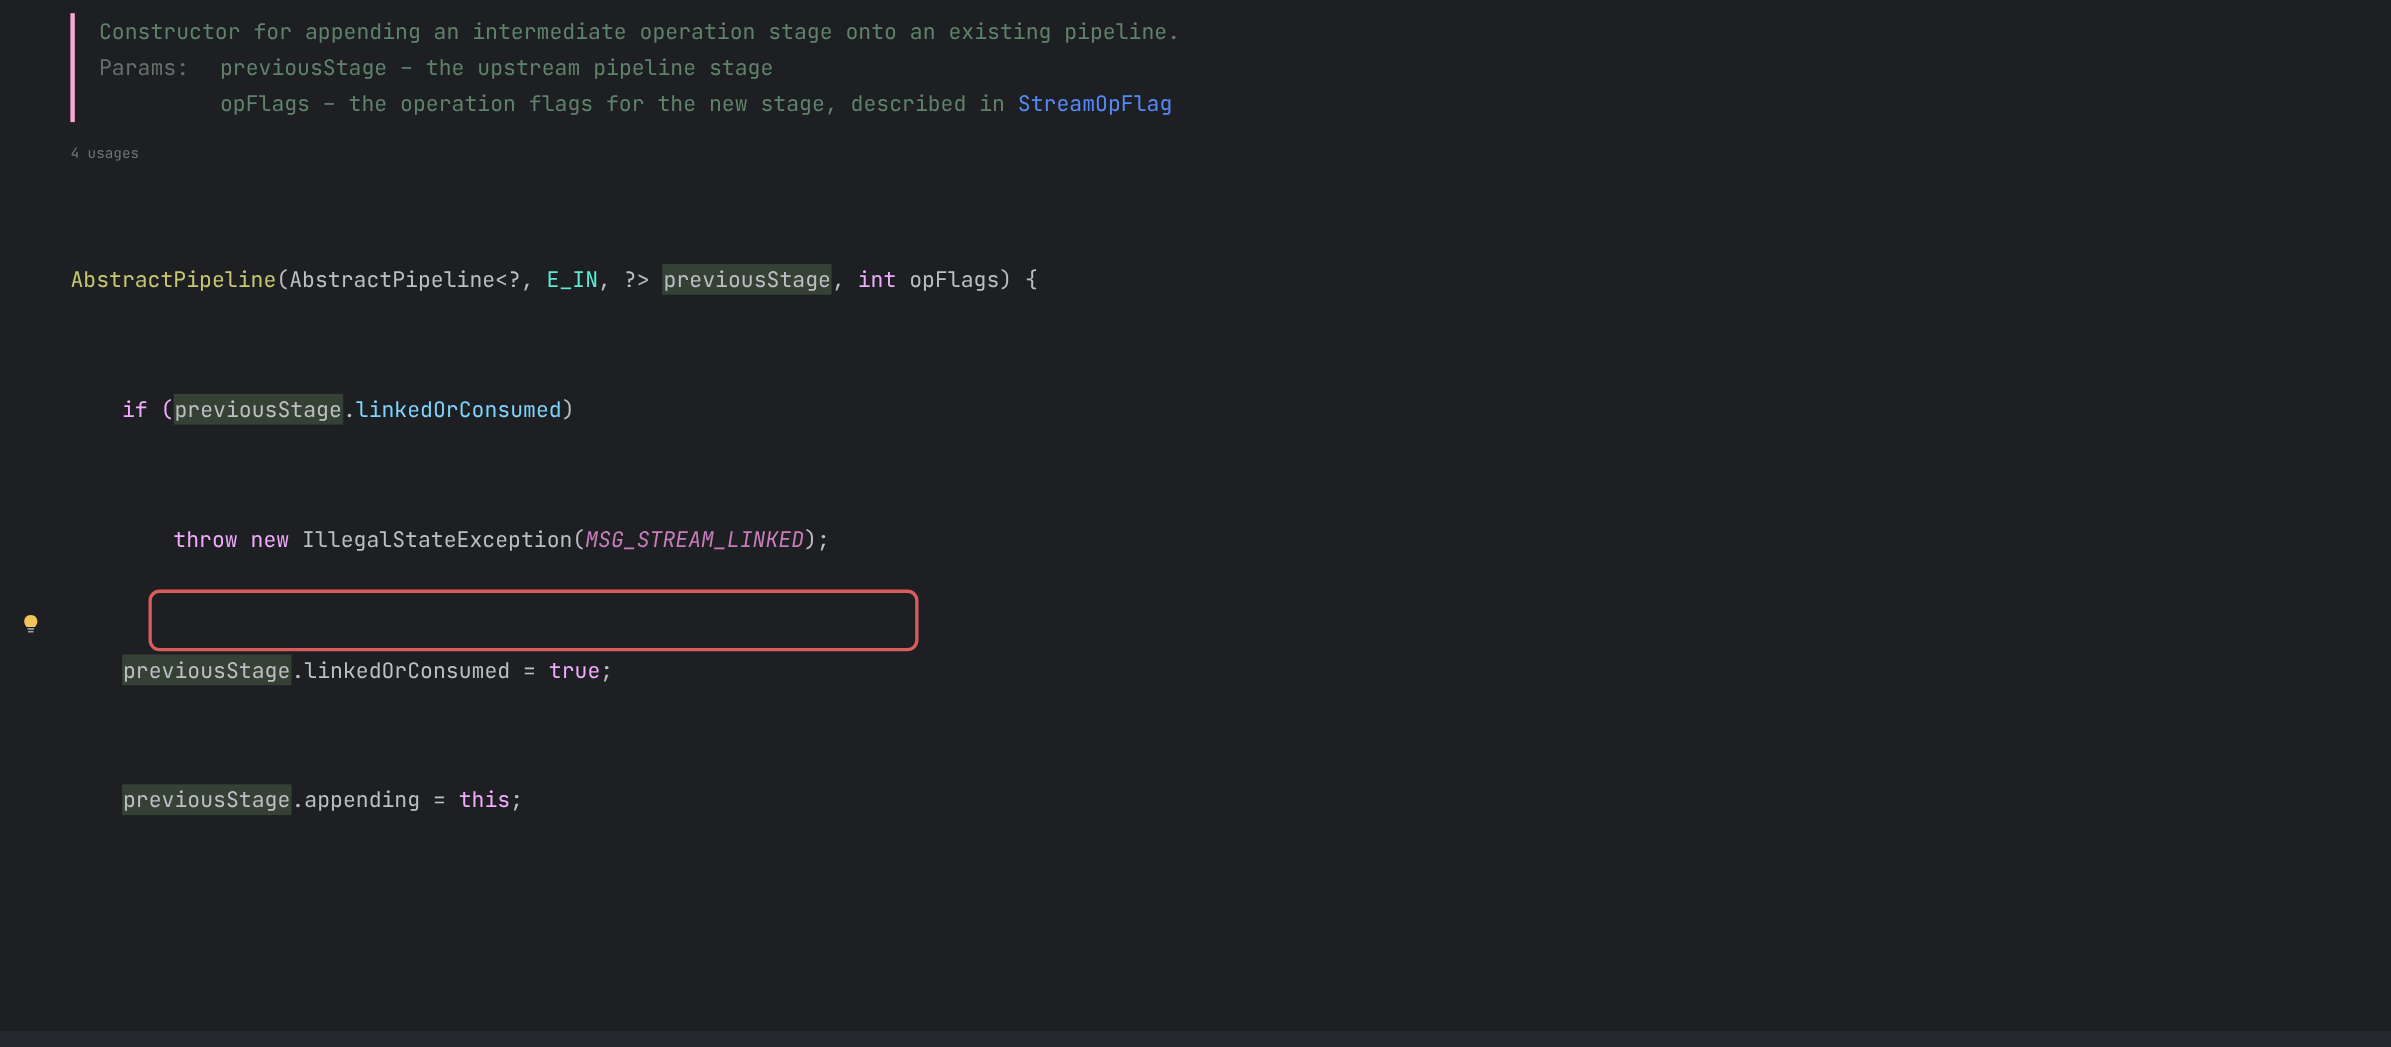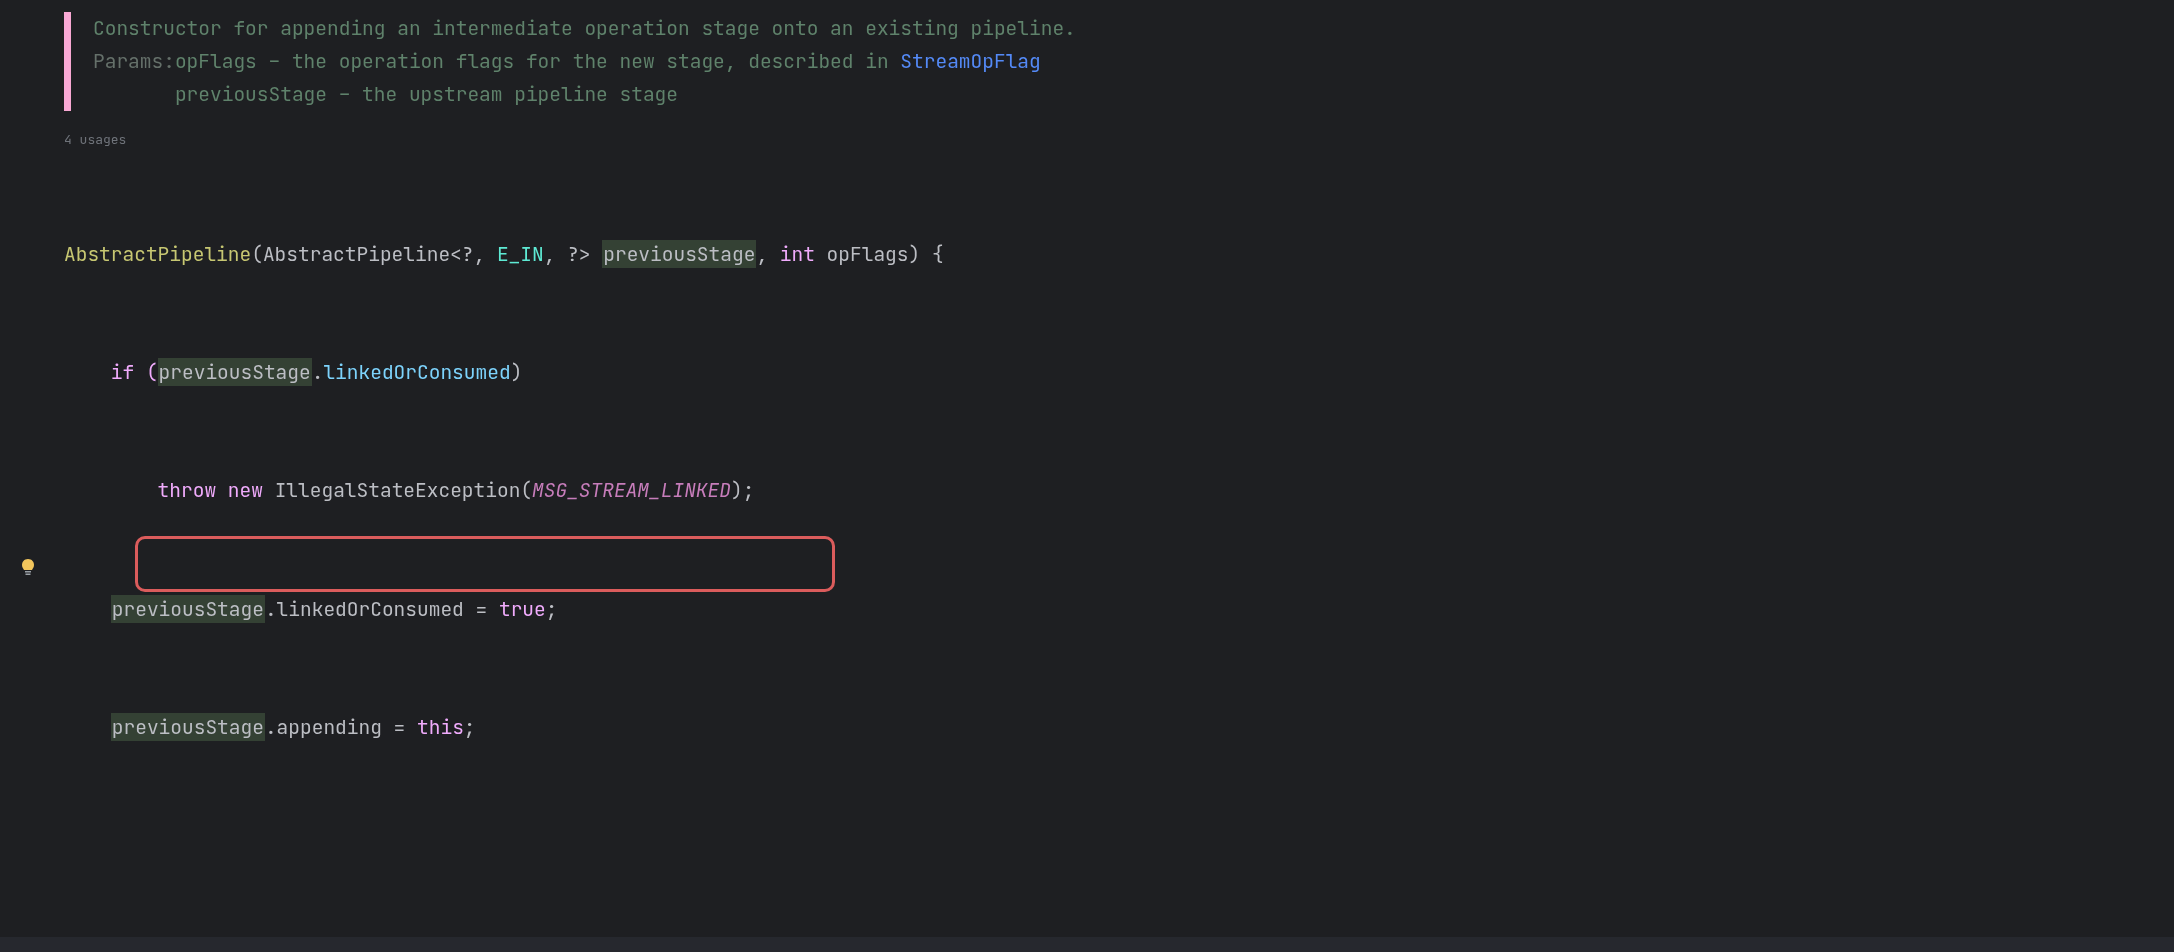--- a/index.html
+++ b/index.html
@@ -29,21 +29,21 @@
     height: 20px;
   }
   .editor {
     position: absolute;
     left: 60px;
     top: 0;
     right: 0;
     padding-top: 12px;
   }
   .doc-block {
-    border-left: 7px solid #f9a8d4;
+    border-left: 4px solid #f9a8d4;
     padding-left: 22px;
     margin-bottom: 18px;
     margin-left: 4px;
   }
   .doc-green { color: #5f826b; }
   .doc-label { color: #65706a; }
   .doc-link { color: #548af7; }
   .usages {
     color: #6f737a;
     font-size: 13px;
@@ -105,28 +105,28 @@
       <rect x="7" y="14" width="6" height="1.5" fill="#9aa0a6"></rect>
       <rect x="7.5" y="16.5" width="5" height="1.5" fill="#9aa0a6"></rect>
     </svg>
   </div>
 </div>
 
 <div class="editor">
 
   <div class="doc-block">
     <div class="doc-green">Constructor for appending an intermediate operation stage onto an existing pipeline.</div>
-    <div style="display:flex;gap:0;align-items:flex-start;">
+    <div style="display:flex;gap:28px;align-items:flex-start;">
       <div class="doc-label">Params:</div>
       <div>
         <div class="doc-green">
-          <span>opFlags</span><span> – the operation flags for the new stage, described in </span><span class="doc-link">StreamOpFlag</span>
+          <span>previousStage</span><span> – the upstream pipeline stage</span>
         </div>
         <div class="doc-green">
-          <span>previousStage</span><span> – the upstream pipeline stage</span>
+          <span>opFlags</span><span> – the operation flags for the new stage, described in </span><span class="doc-link">StreamOpFlag</span>
         </div>
       </div>
     </div>
   </div>
 
   <div class="usages">4 usages</div>
 
   <div class="code">
     <div class="line"><span class="tok-method">AbstractPipeline</span><span class="tok-punct">(</span><span class="tok-type">AbstractPipeline</span><span class="tok-punct">&lt;</span><span class="tok-punct">?</span><span class="tok-punct">, </span><span class="tok-generic">E_IN</span><span class="tok-punct">, </span><span class="tok-punct">?</span><span class="tok-punct">&gt; </span><span class="param-bg tok-param-def">previousStage</span><span class="tok-punct">, </span><span class="tok-keyword">int</span><span> </span><span class="tok-param-def">opFlags</span><span class="tok-punct">) {</span></div>
     <div class="line"><span class="tok-keyword">    if (</span><span class="param-bg tok-plain">previousStage</span><span class="tok-punct">.</span><span class="tok-field">linkedOrConsumed</span><span class="tok-punct">)</span></div>

